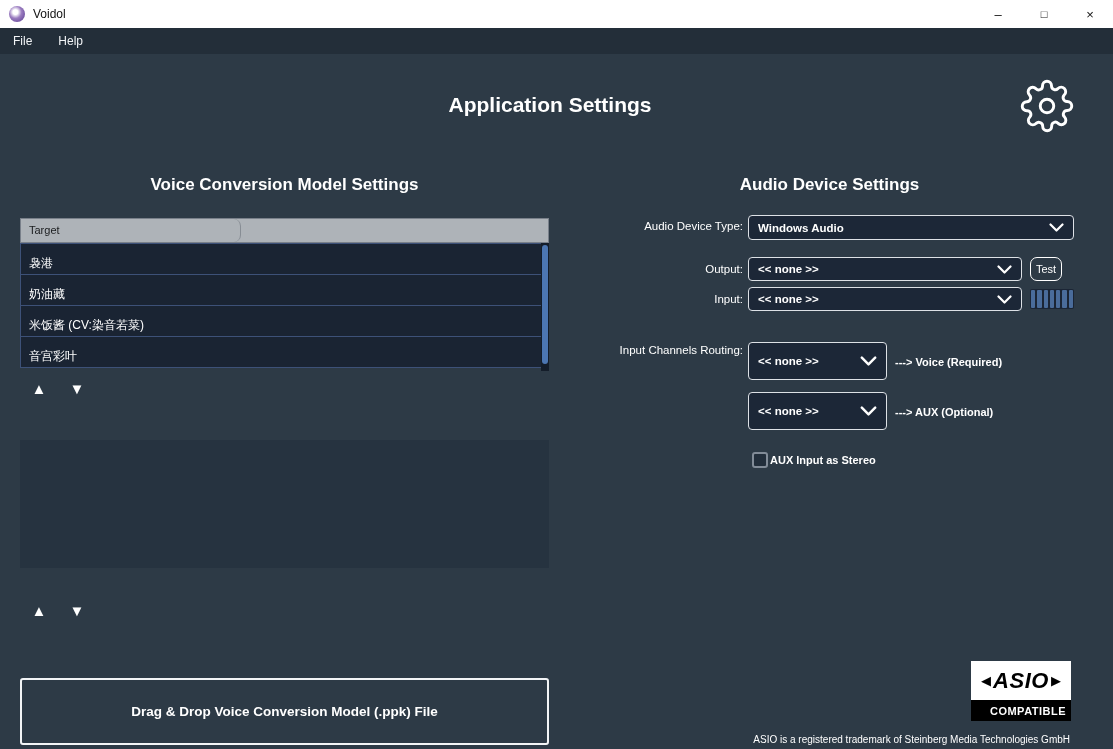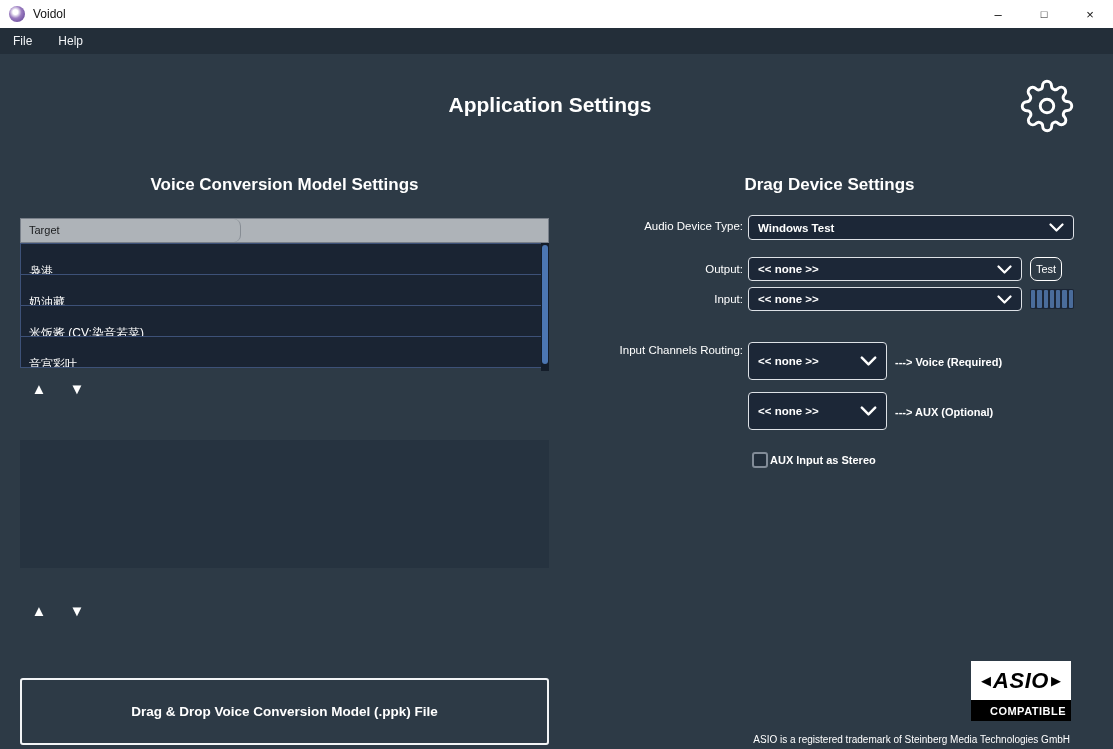--- a/index.html
+++ b/index.html
@@ -35,21 +35,21 @@
   .target-table { top:218px; }
   .narrator-table { top:440px; }
   .thead { display:flex; height:25px; background:#aeb3b8; border:1px solid #79808a; }
   .th { font-size:11px; color:#1b1d1f; line-height:23px; padding-left:8px; border-right:1px solid #878d94;border-radius:7px; }
   .th:last-child { border-right:none; }
   .th.c1 { width:220px; }
   .th.c2 { width:120px; }
   .th.fill { flex:1; }
   .tbody { position:relative; }
   .t-row { height:32px; background:#1a2433; border:1px solid #3d5178; color:#ffffff;
-           font-size:12px; line-height:30px; padding:12px 8px; white-space:nowrap; overflow:hidden; }
+           font-size:12px; line-height:30px; padding:4px 8px; white-space:nowrap; overflow:hidden; }
   .t-row + .t-row { margin-top:-1px; }
   .narrator-body { height:128px; background:#263340; }
   .vscroll { position:absolute; top:0; right:0; width:8px; height:128px; background:#141d2a; }
   .vscroll-thumb { position:absolute; top:2px; left:1px; width:6px; height:119px; background:#4c76b2; border-radius:3px; }
 
   .arrow-row { position:absolute; left:28px; display:flex; gap:16px; }
   .arrow-row.first { top:379px; }
   .arrow-row.second { top:601px; }
   .arrow-btn { background:none; border:none; color:#ffffff; font-size:15px; line-height:18px;
                width:22px; height:20px; cursor:pointer; padding:0; }
@@ -151,25 +151,25 @@
 
   <div class="arrow-row second">
     <button class="arrow-btn">▲</button>
     <button class="arrow-btn">▼</button>
   </div>
 
   <div class="dropzone">
     <span>Drag &amp; Drop Voice Conversion Model (.ppk) File</span>
   </div>
 
-  <div class="section-title right-col">Drag Device Settings</div>
+  <div class="section-title right-col">Audio Device Settings</div>
 
   <div class="field-label" style="top:220px;">Audio Device Type:</div>
   <div class="dropdown dd-device">
-    <span class="val">Windows Test</span>
+    <span class="val">Windows Audio</span>
     <svg width="15" height="9" viewBox="0 0 15 9">
         <polyline points="1.5,1.5 7.5,7.5 13.5,1.5" fill="none" stroke="#fff" stroke-width="2.2" stroke-linecap="round" stroke-linejoin="round"></polyline>
       </svg>
   </div>
 
   <div class="field-label" style="top:263px;">Output:</div>
   <div class="dropdown dd-output">
     <span class="val">&lt;&lt; none &gt;&gt;</span>
     <svg width="15" height="9" viewBox="0 0 15 9">
         <polyline points="1.5,1.5 7.5,7.5 13.5,1.5" fill="none" stroke="#fff" stroke-width="2.2" stroke-linecap="round" stroke-linejoin="round"></polyline>

